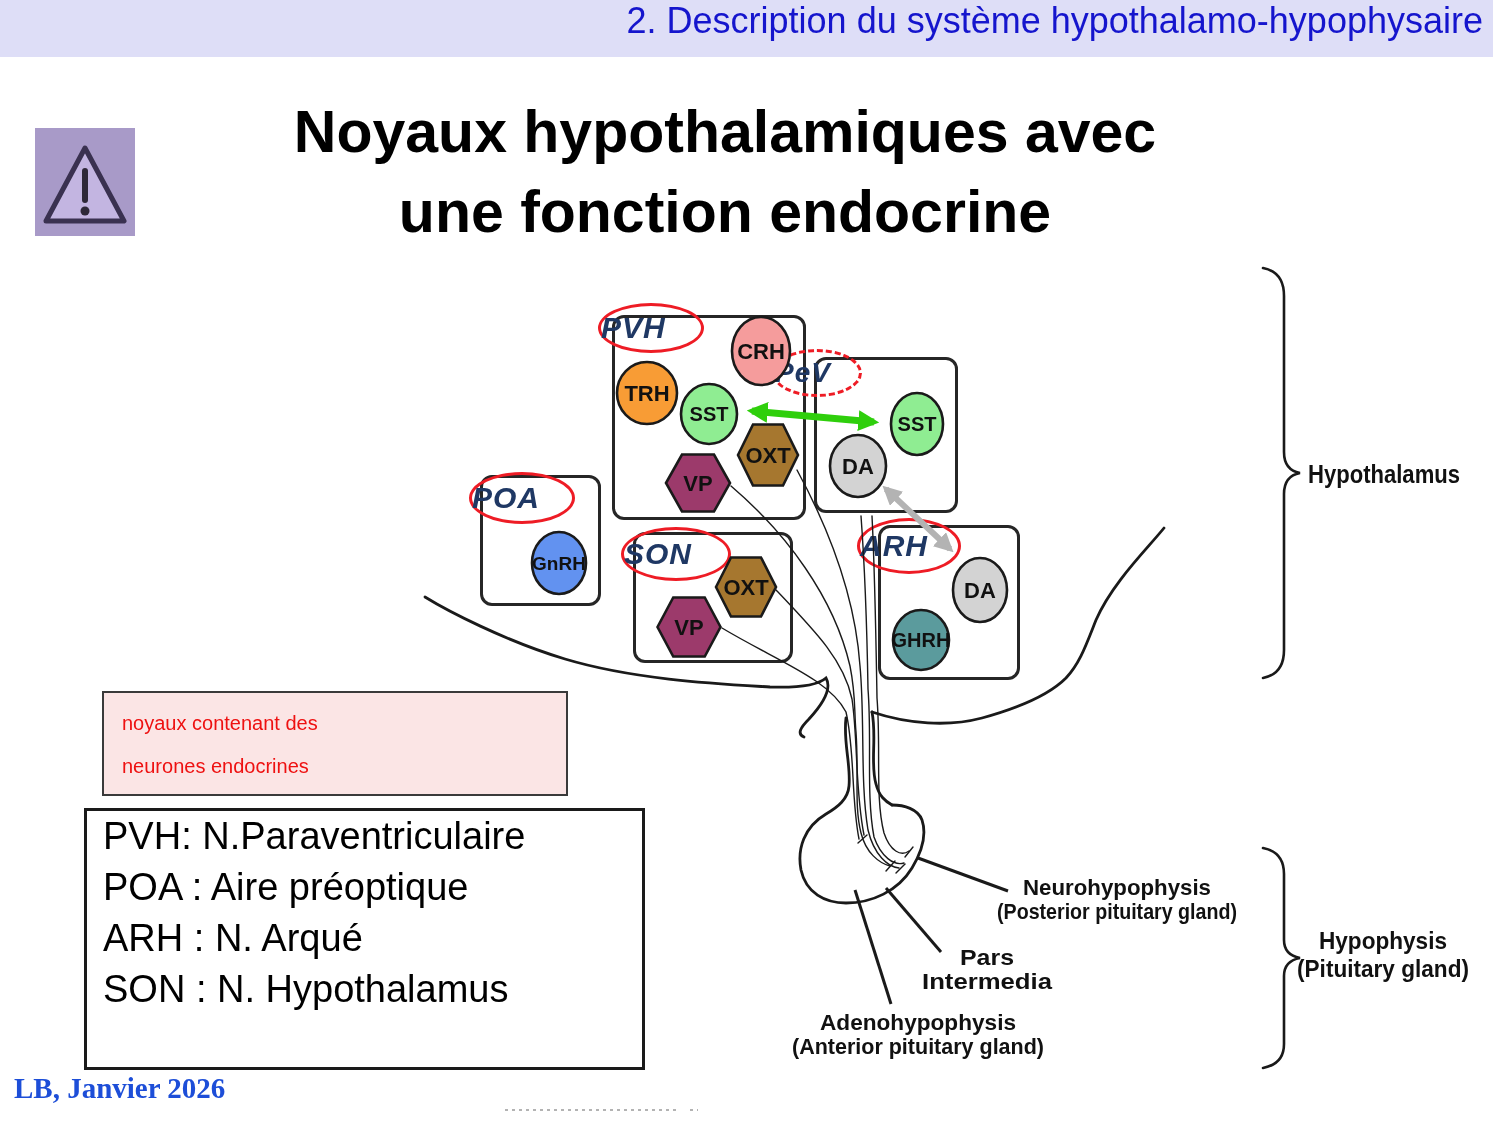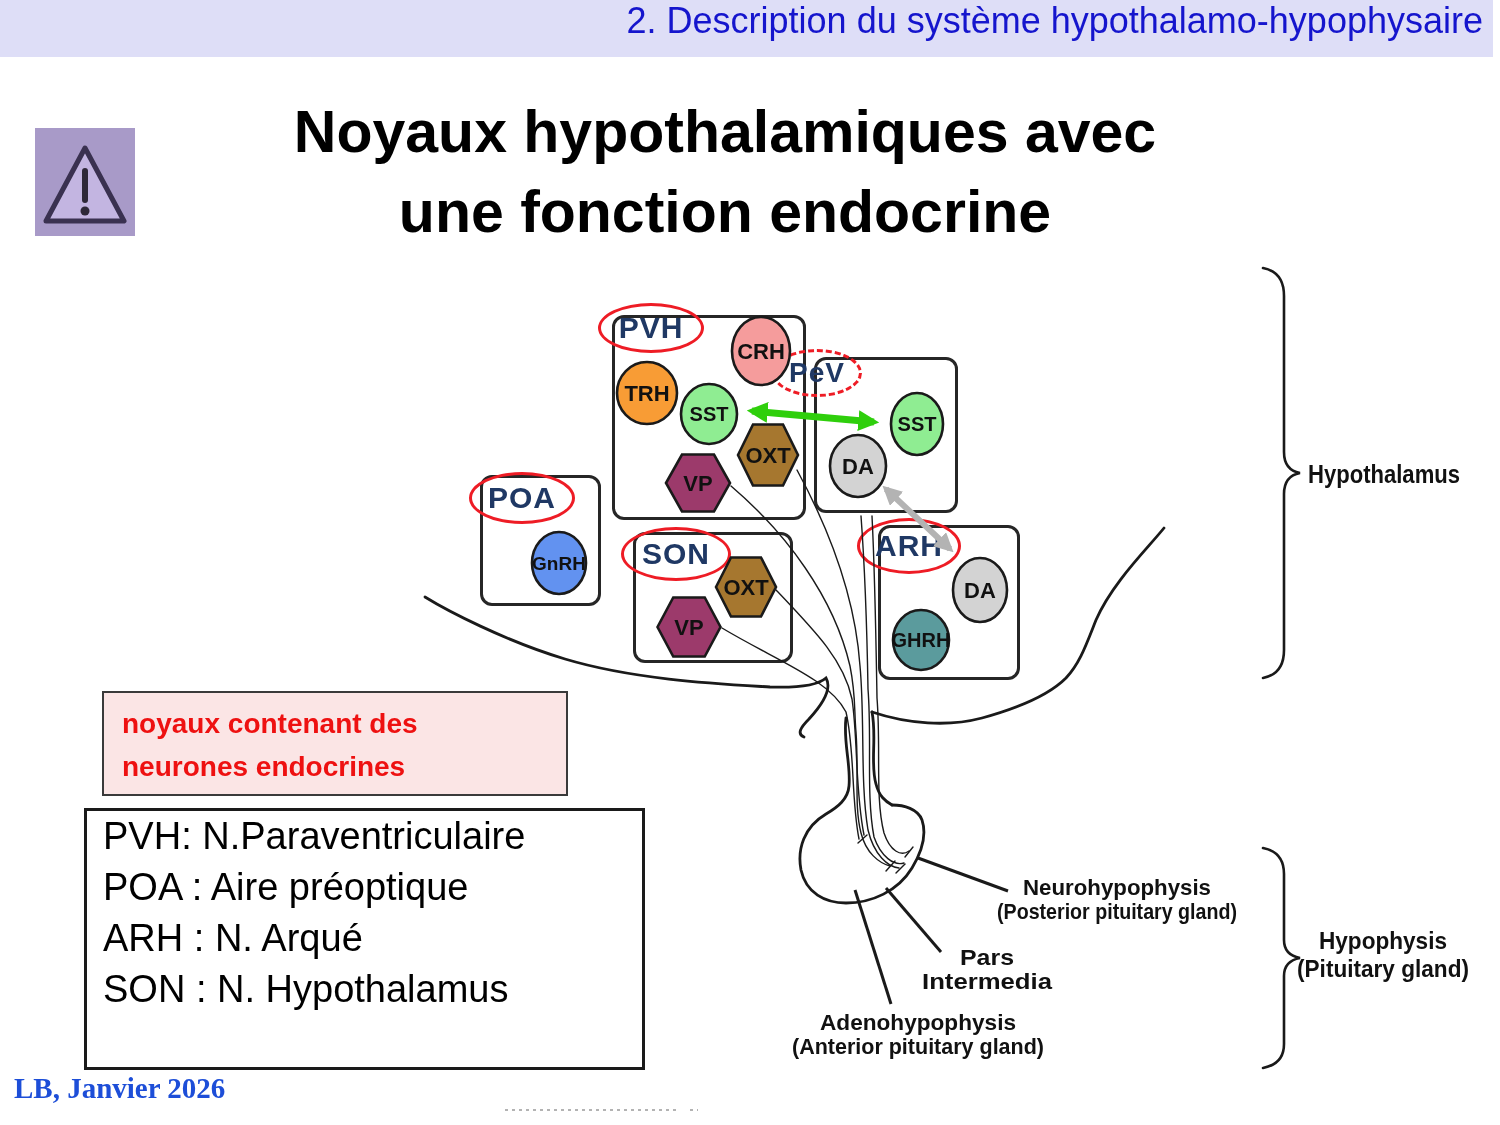--- a/index.html
+++ b/index.html
@@ -17,32 +17,32 @@
   .warn-box{position:absolute;left:35px;top:128px;width:100px;height:108px;background:#A89AC8;}
   
   .nbox{position:absolute;background:#fff;border:3px solid #262626;border-radius:12px;box-sizing:border-box;}
   #box-pvh{left:612px;top:315px;width:194px;height:205px;}
   #box-pev{left:814px;top:357px;width:144px;height:156px;}
   #box-poa{left:480px;top:475px;width:121px;height:131px;}
   #box-son{left:633px;top:532px;width:160px;height:131px;}
   #box-arh{left:878px;top:525px;width:142px;height:155px;}
   
   .nellipse{position:absolute;border:3px solid #EE1C25;border-radius:50%;box-sizing:border-box;
-            display:flex;align-items:center;justify-content:center;}
+            display:flex;align-items:center;justify-content:flex-start;font-style:italic;}
   .nellipse span{color:#1F3864;font-weight:bold;font-size:30px;letter-spacing:1px;}
   #ell-pvh{left:598px;top:303px;width:106px;height:50px;}
   #ell-pev{left:772px;top:349px;width:90px;height:48px;border-style:dashed;}
   #ell-pev span{font-size:28px;}
   #ell-poa{left:469px;top:472px;width:106px;height:52px;}
   #ell-son{left:621px;top:527px;width:110px;height:54px;}
   #ell-arh{left:857px;top:518px;width:104px;height:56px;}
   
   .note-box{position:absolute;left:102px;top:691px;width:466px;height:105px;background:#FBE5E5;
             border:2px solid #3a3a3a;box-sizing:border-box;padding:9px 0 0 18px;
-            color:#EE1111;font-weight:bold;font-size:28px;line-height:43px;}
+            color:#EE1111;font-weight:normal;font-size:20px;line-height:43px;}
   .legend-box{position:absolute;left:84px;top:808px;width:561px;height:262px;background:#fff;
               border:3px solid #1a1a1a;box-sizing:border-box;padding:0 0 0 16px;
               color:#000;font-size:38px;line-height:51px;}
   
   .credit{position:absolute;left:14px;top:1072px;font-family:"Liberation Serif",serif;
           font-weight:bold;font-size:29px;color:#1d4ed8;}
   
   .overlay{position:absolute;left:0;top:0;width:1500px;height:1125px;}
   svg text{font-family:"Liberation Sans",sans-serif;font-weight:bold;fill:#111;}
   .anat{fill:none;stroke:#1a1a1a;stroke-width:2.8;stroke-linecap:round;}

